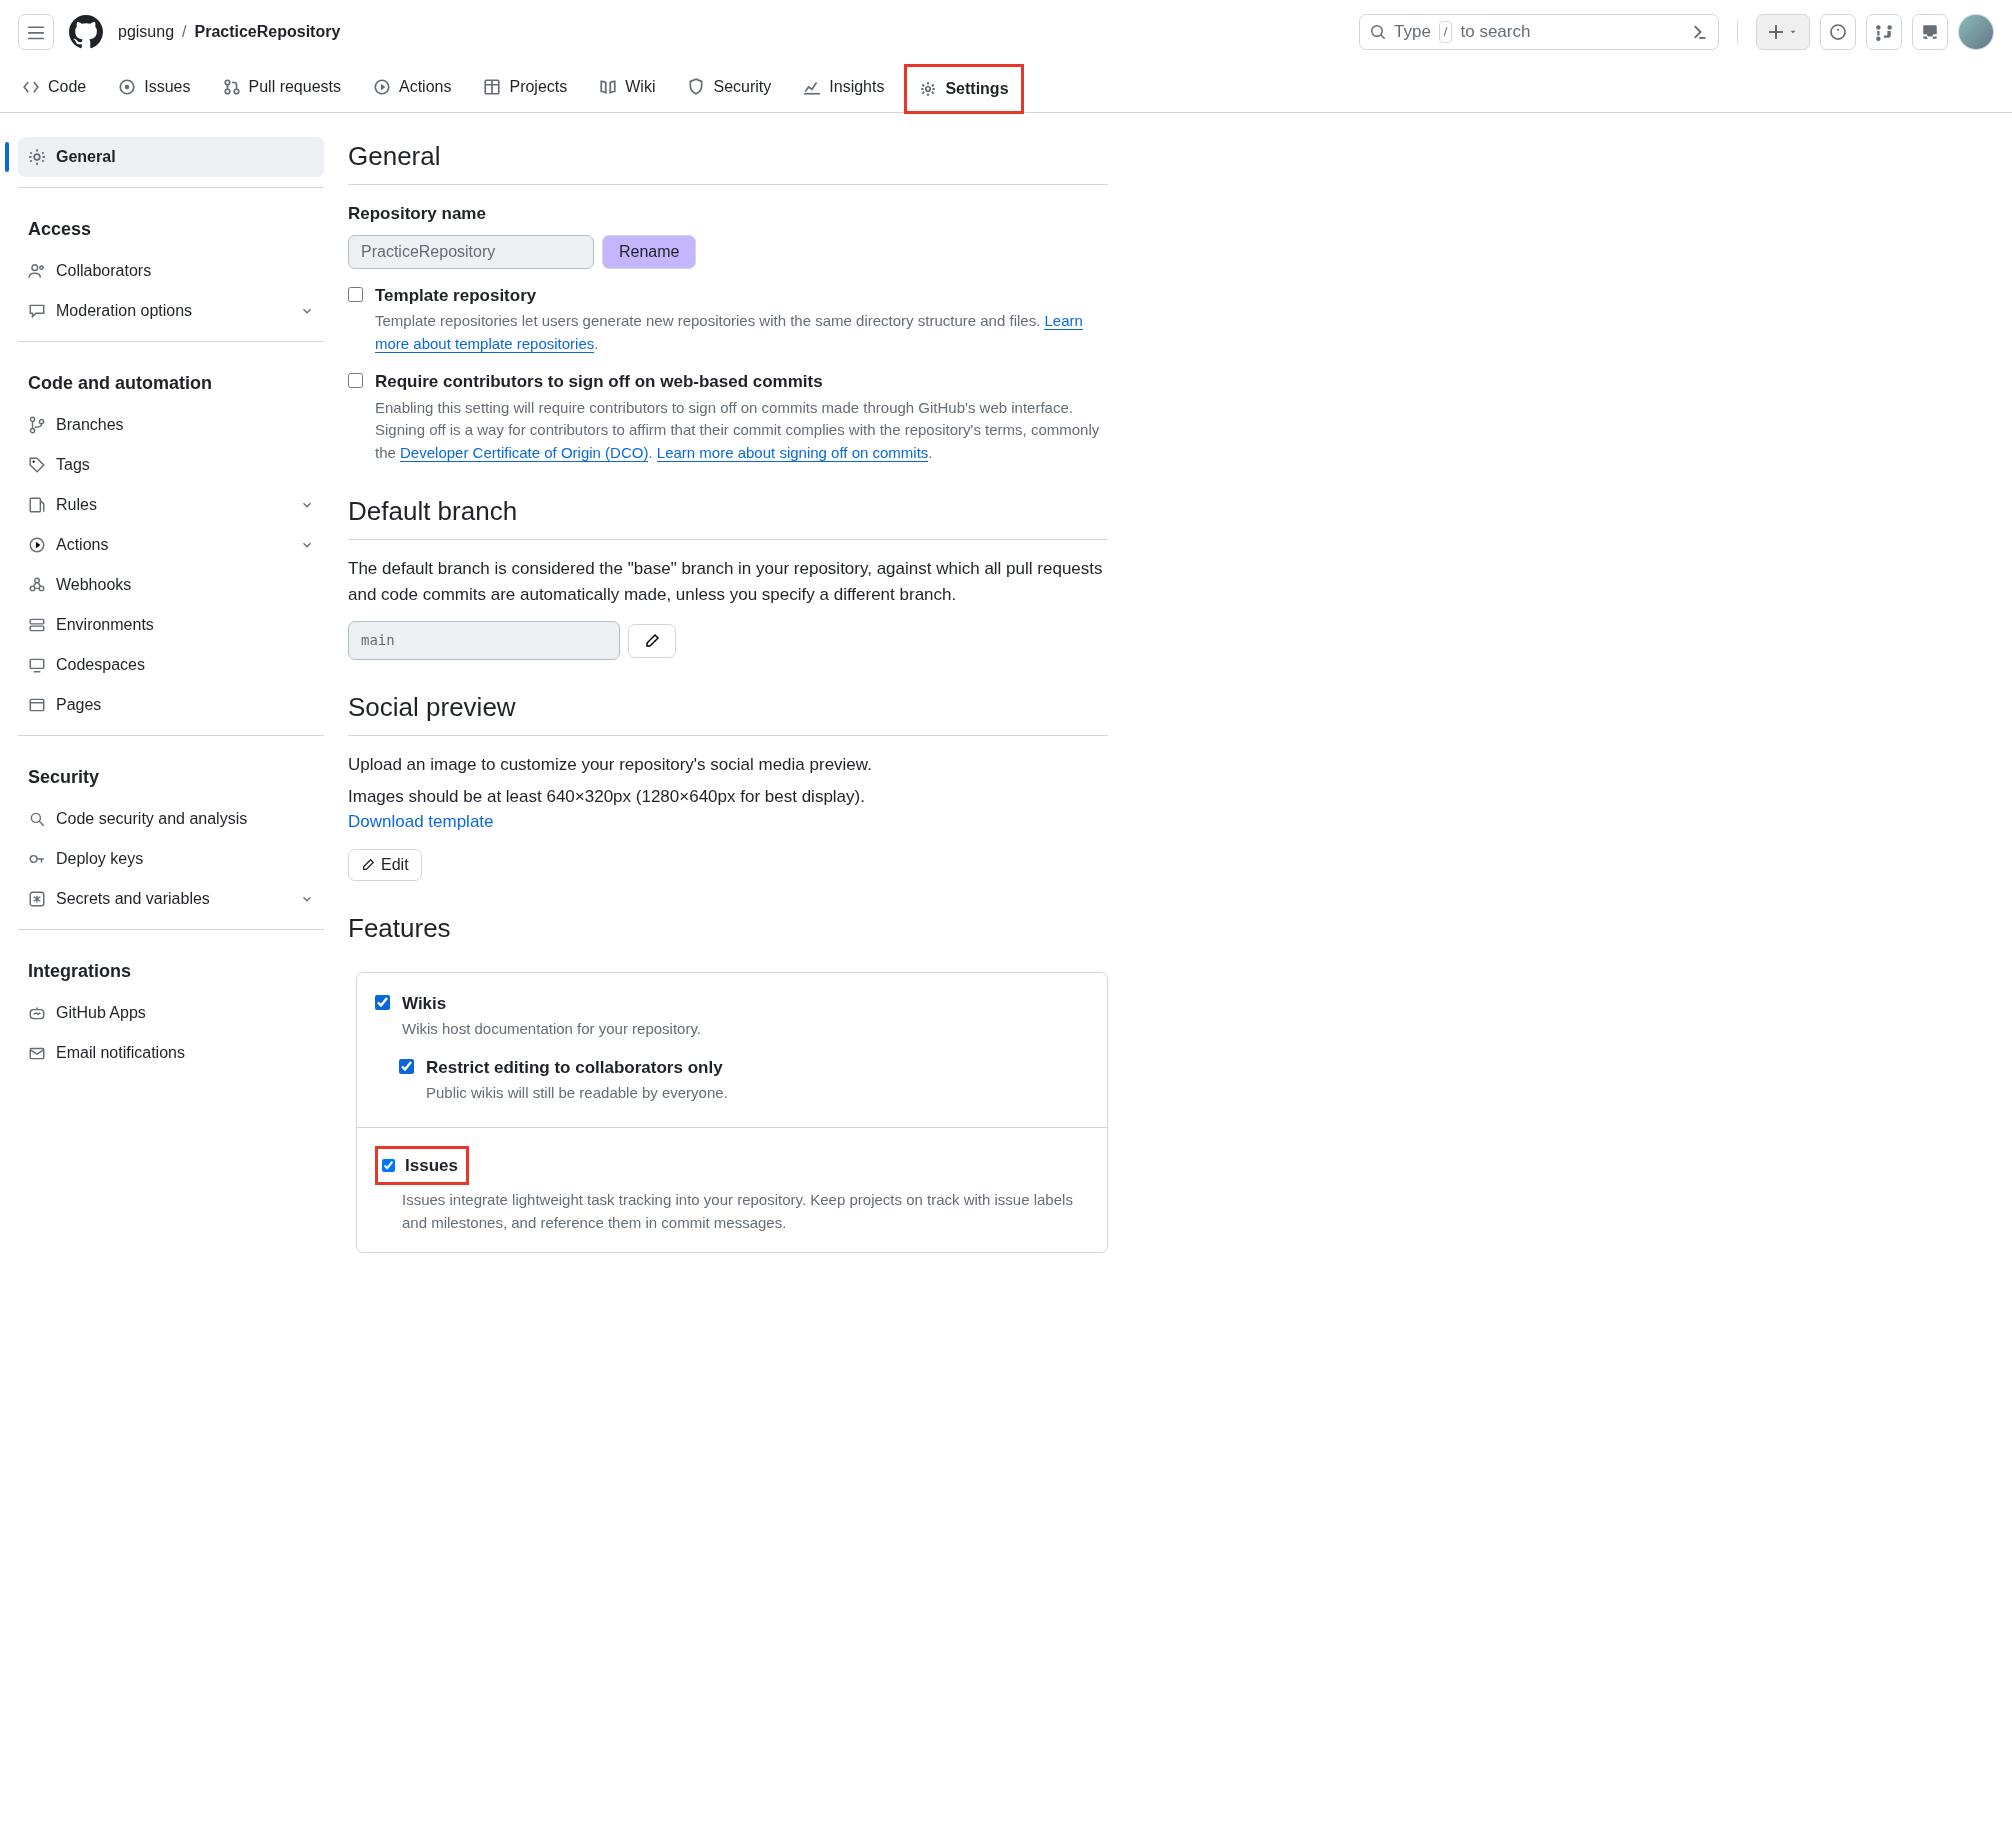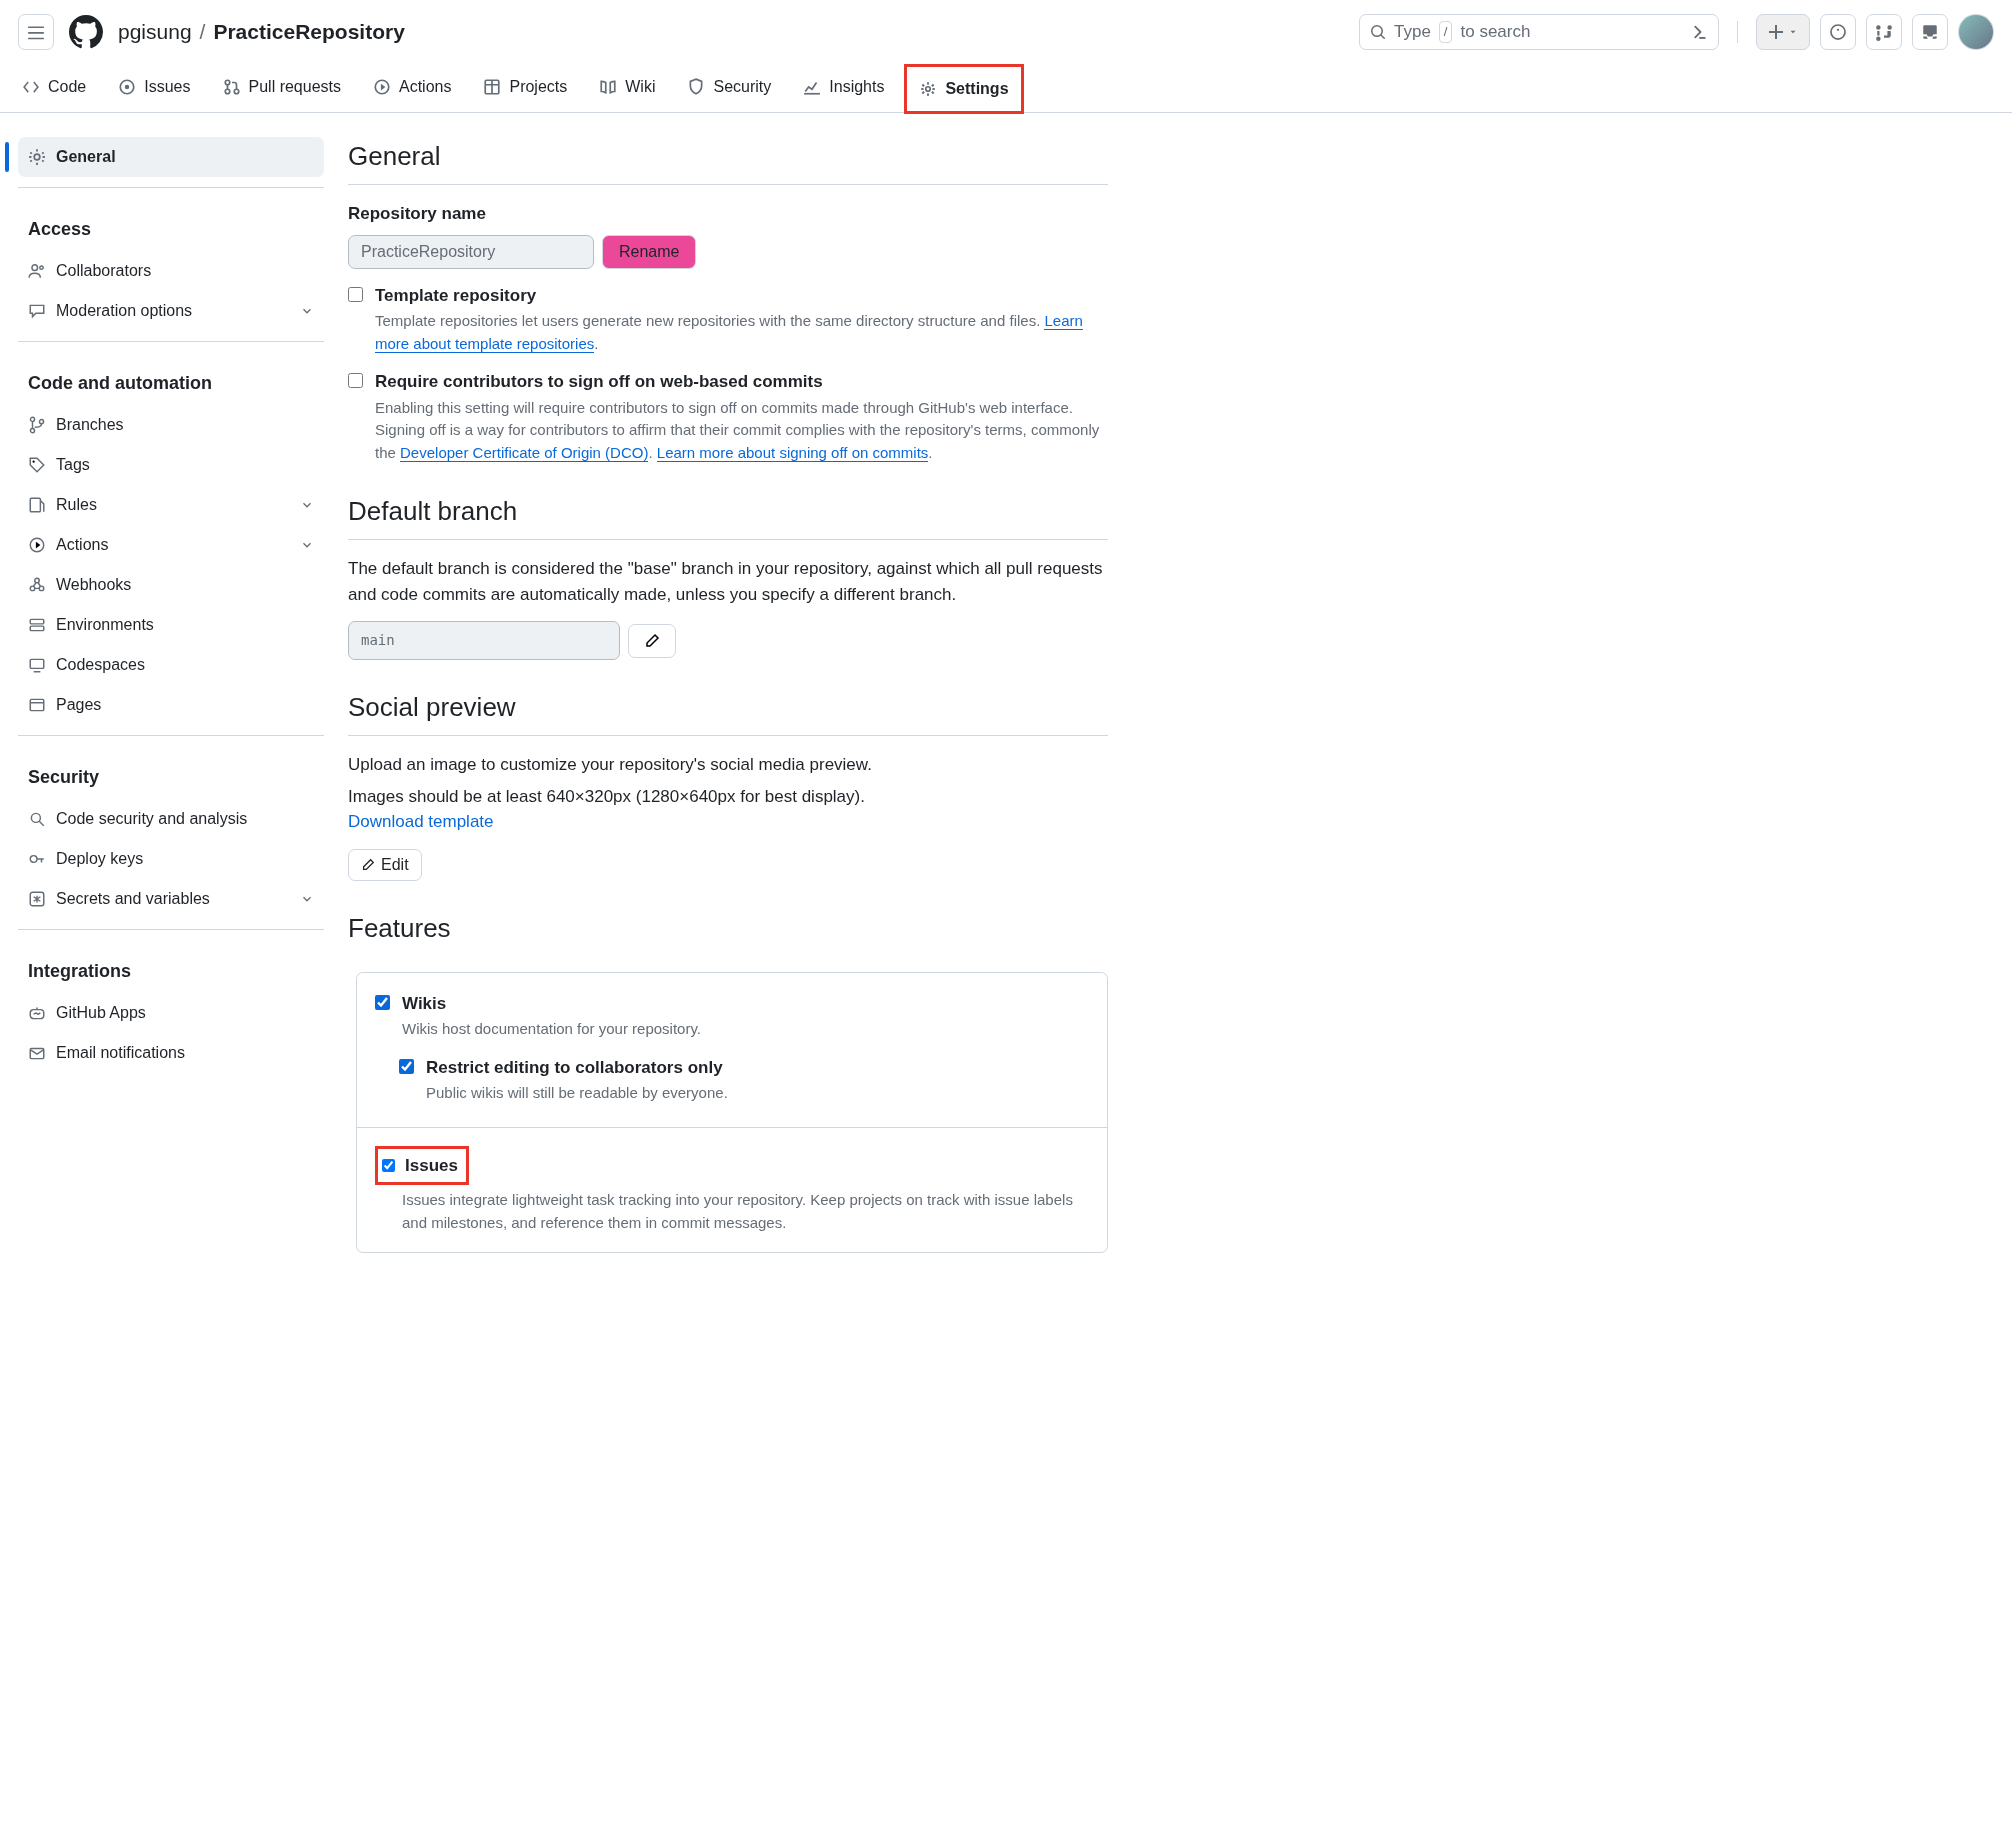--- a/index.html
+++ b/index.html
@@ -3,21 +3,21 @@
 <meta charset="utf-8">
 <style>
 * { box-sizing: border-box; margin: 0; padding: 0; }
 body { font-family: -apple-system, BlinkMacSystemFont, "Segoe UI", Helvetica, Arial, sans-serif; color: #1f2328; font-size: 17px; line-height: 1.5; background: #fff; }
 a { color: #0969da; text-decoration: none; }
 
 .header { display: flex; align-items: center; padding: 14px 18px; gap: 14px; }
 .icon-btn { width: 36px; height: 36px; border: 1px solid #d0d7de; border-radius: 7px; background: #fff; display: flex; align-items: center; justify-content: center; cursor: pointer; color: #656d76; }
 .icon-btn svg { fill: currentColor; }
 .logo { width: 36px; height: 36px; display: flex; align-items: center; justify-content: center; color: #1f2328; }
-.breadcrumb { font-size: 21px; display: flex; align-items: center; gap: 8px; }
+.breadcrumb { font-size: 16px; display: flex; align-items: center; gap: 8px; }
 .breadcrumb .owner { color: #1f2328; }
 .breadcrumb .sep { color: #656d76; }
 .breadcrumb .repo { font-weight: 600; color: #1f2328; }
 .spacer { flex: 1; }
 .search { display: flex; align-items: center; border: 1px solid #d0d7de; border-radius: 7px; padding: 0 10px; width: 360px; height: 36px; gap: 8px; color: #656d76; }
 .search-left { display:flex; align-items:center; gap:8px; flex:1; }
 .slash-key { border: 1px solid #d0d7de; border-radius: 4px; padding: 0 4px; font-size: 13px; }
 .vsep { width: 1px; height: 22px; background: #d0d7de; margin: 0 4px; }
 .header-actions { display: flex; gap: 10px; align-items: center; }
 .plus-btn { width: 54px; height: 36px; border: 1px solid #d0d7de; border-radius: 7px; display: flex; align-items: center; justify-content: center; gap: 4px; color: #656d76; cursor: pointer; }
@@ -37,21 +37,21 @@
 .side-item .chev { margin-left: auto; }
 .side-group-title { font-size: 18px; font-weight: 600; color: #1f2328; padding: 18px 10px 8px; }
 .side-sep { border: 0; border-top: 1px solid #d0d7de; margin: 10px 0; }
 
 .main { flex: 1; max-width: 760px; }
 .sec-h2 { font-size: 26px; font-weight: 500; padding-bottom: 8px; border-bottom: 1px solid #d0d7de; margin-bottom: 16px; }
 .sec-h2.lg { font-size: 26px; margin-top: 28px; }
 .label { font-weight: 600; font-size: 17px; margin-bottom: 8px; display: block; }
 .row { display: flex; gap: 8px; align-items: center; }
 .text-input { background: #eef1f4; border: 1px solid #b6bcc3; border-radius: 7px; padding: 7px 12px; font-size: 16px; width: 246px; color: #656d76; }
-.btn { border: 1px solid #d0d7de; background: #ec4899; border-radius: 7px; padding: 7px 16px; font-size: 16px; cursor: pointer; color: #1f2328; font-weight: 500; }
+.btn { border: 1px solid #d0d7de; background: #c4b5fd; border-radius: 7px; padding: 7px 16px; font-size: 16px; cursor: pointer; color: #1f2328; font-weight: 500; }
 .btn-sm { padding: 6px 12px; display: inline-flex; align-items: center; gap: 6px; }
 .btn-icon { width: 48px; height: 34px; border: 1px solid #d0d7de; border-radius: 7px; display: flex; align-items: center; justify-content: center; cursor: pointer; background:#fff; }
 .checkitem { display: flex; gap: 12px; margin: 14px 0 4px; }
 .checkitem input[type=checkbox] { margin-top: 4px; width: 15px; height: 15px; accent-color: #0969da; flex-shrink:0; }
 .checkitem .ct { font-weight: 600; font-size: 17px; }
 .checkitem .cd { font-size: 15px; color: #656d76; margin-top: 2px; }
 .link-u { color: #0969da; border-bottom: 1px solid #0969da; }
 .description { font-size: 17px; margin: 10px 0 14px; }
 .mono-input { background: #eef1f4; border: 1px solid #b6bcc3; border-radius: 7px; padding: 8px 12px; font-family: ui-monospace, monospace; font-size: 14px; width: 272px; color: #656d76; }
 .link-bold { color: #0969da; font-weight: 400; }

